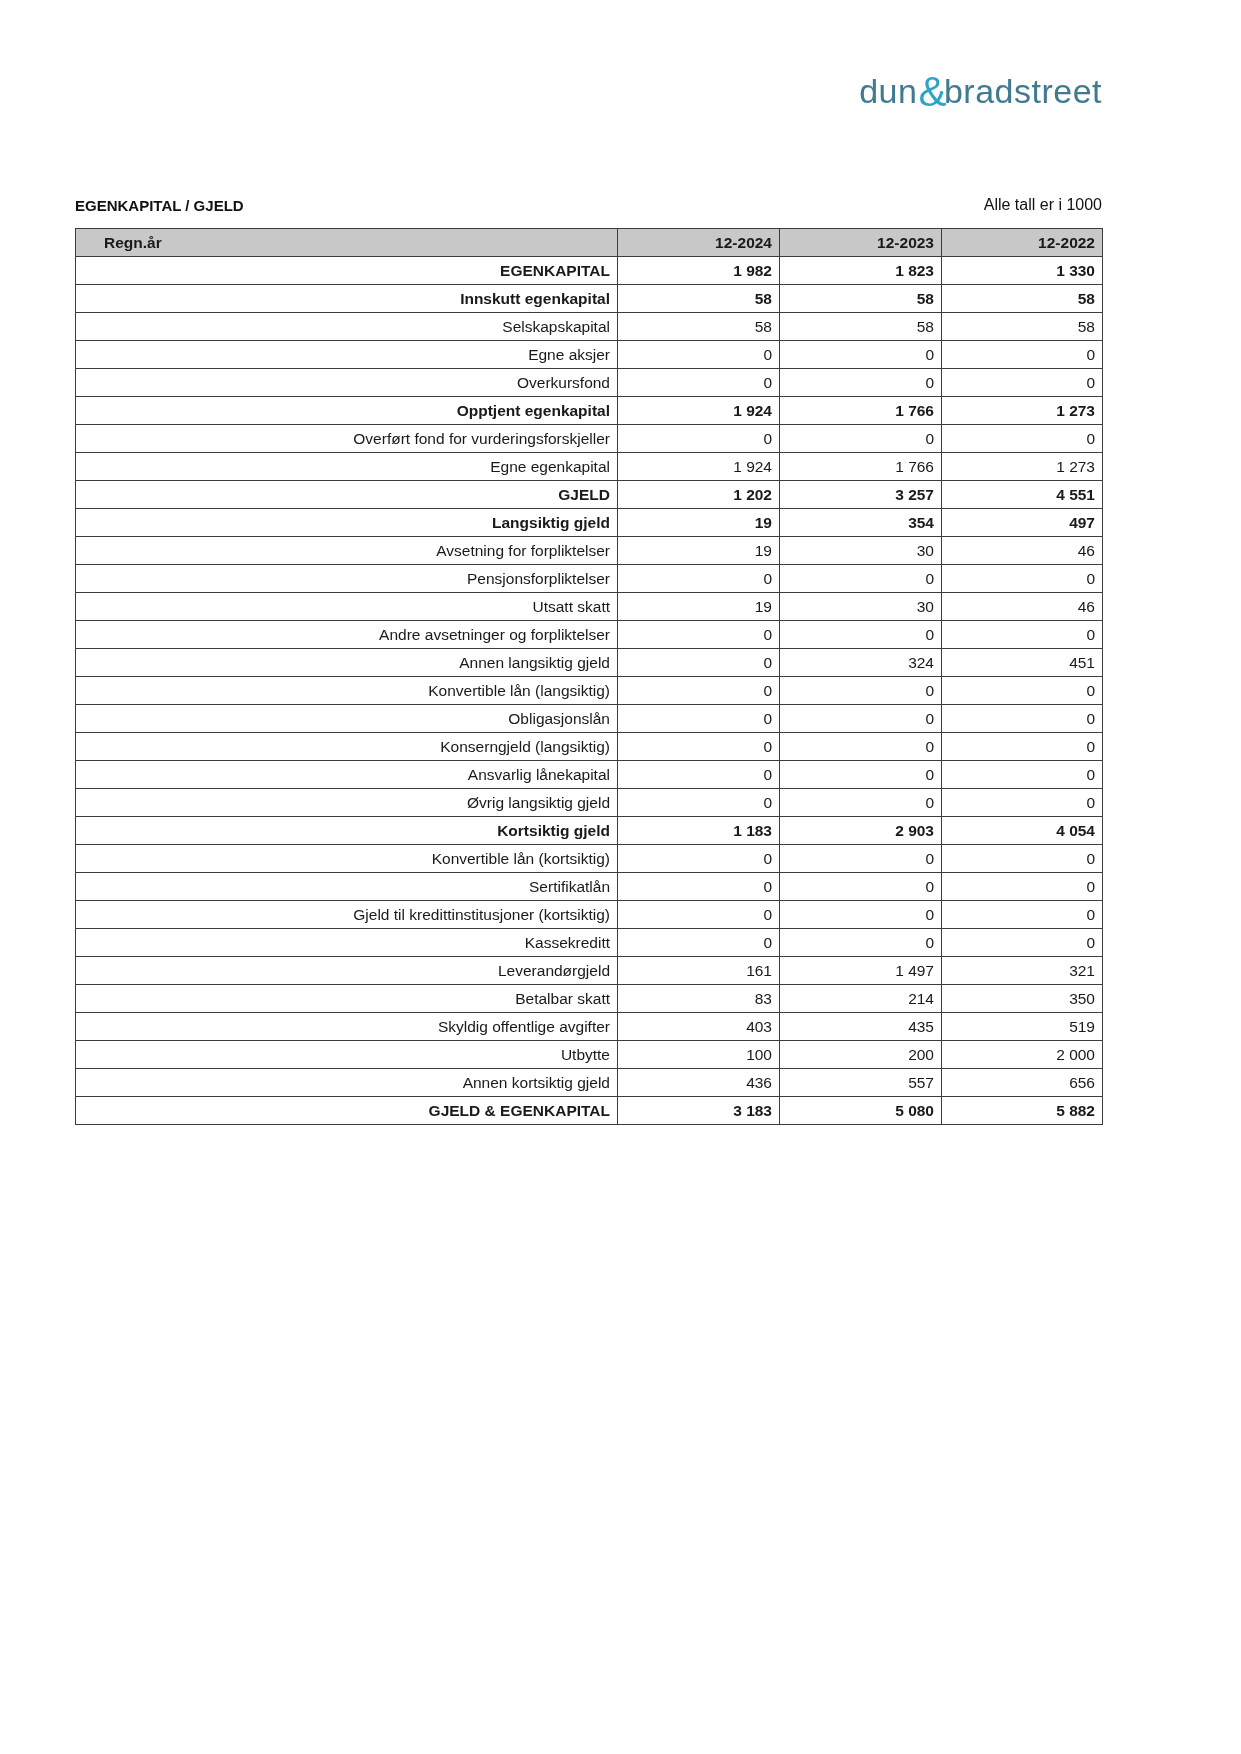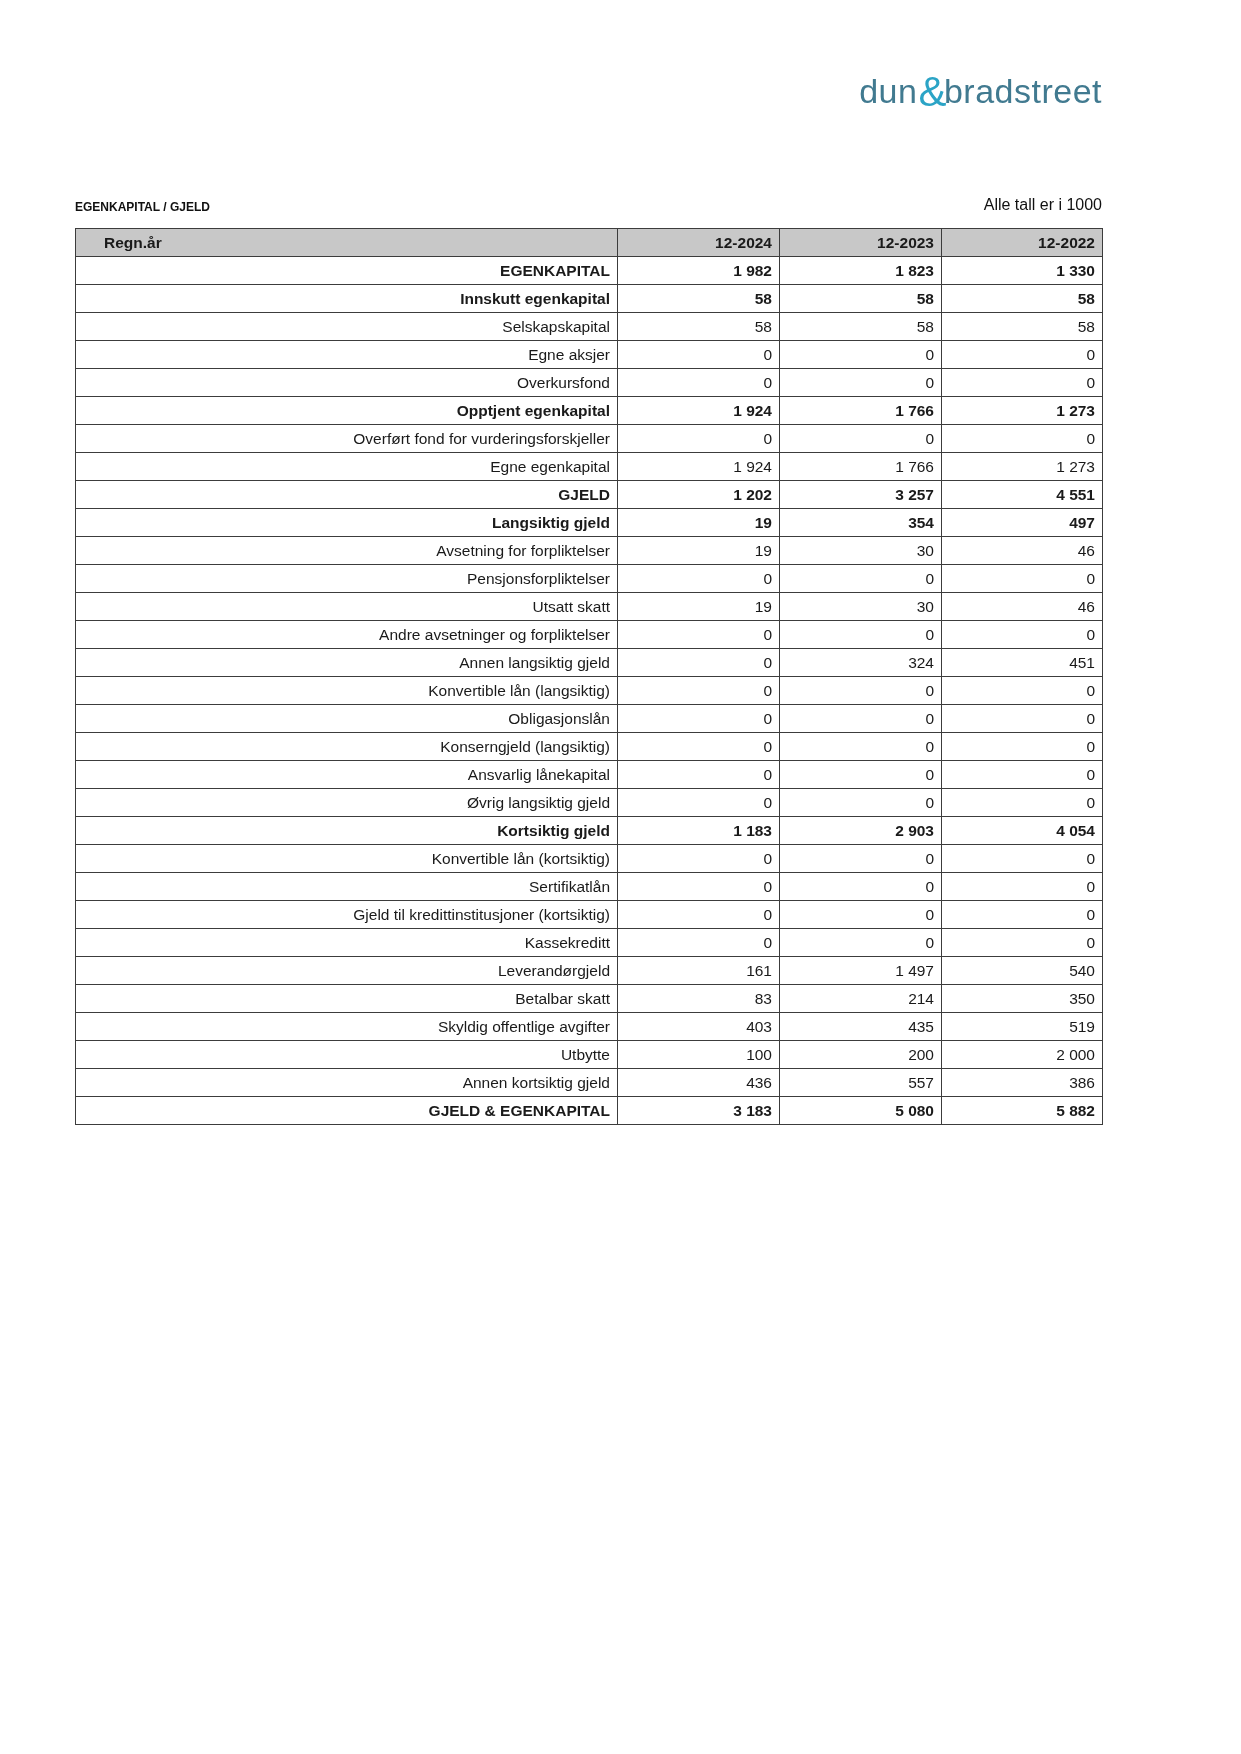--- a/index.html
+++ b/index.html
@@ -38,21 +38,21 @@
   .titlebar {
     position:absolute;
     left:75px;
     right:139px;
     top:196px;
     display:flex;
     justify-content:space-between;
     align-items:flex-end;
   }
   .titlebar .title {
-    font-size:12px;
+    font-size:15px;
     font-weight:bold;
     color:#111;
   }
   .titlebar .note {
     font-size:16px;
     color:#111;
   }
 
   
   table.balance {
@@ -271,21 +271,21 @@
         <tr>
           <td class="label">Kassekreditt</td>
           <td class="num">0</td>
           <td class="num">0</td>
           <td class="num">0</td>
         </tr>
         <tr>
           <td class="label">Leverandørgjeld</td>
           <td class="num">161</td>
           <td class="num">1 497</td>
-          <td class="num">540</td>
+          <td class="num">321</td>
         </tr>
         <tr>
           <td class="label">Betalbar skatt</td>
           <td class="num">83</td>
           <td class="num">214</td>
           <td class="num">350</td>
         </tr>
         <tr>
           <td class="label">Skyldig offentlige avgifter</td>
           <td class="num">403</td>
@@ -295,21 +295,21 @@
         <tr>
           <td class="label">Utbytte</td>
           <td class="num">100</td>
           <td class="num">200</td>
           <td class="num">2 000</td>
         </tr>
         <tr>
           <td class="label">Annen kortsiktig gjeld</td>
           <td class="num">436</td>
           <td class="num">557</td>
-          <td class="num">386</td>
+          <td class="num">656</td>
         </tr>
         <tr class="bold">
           <td class="label">GJELD &amp; EGENKAPITAL</td>
           <td class="num">3 183</td>
           <td class="num">5 080</td>
           <td class="num">5 882</td>
         </tr>
       </tbody>
   </table>
 

